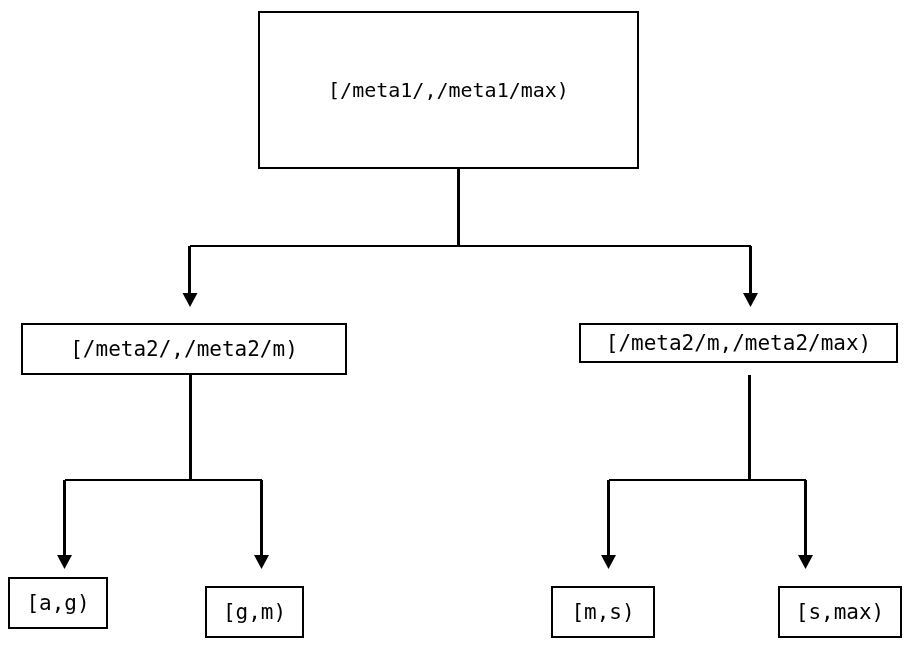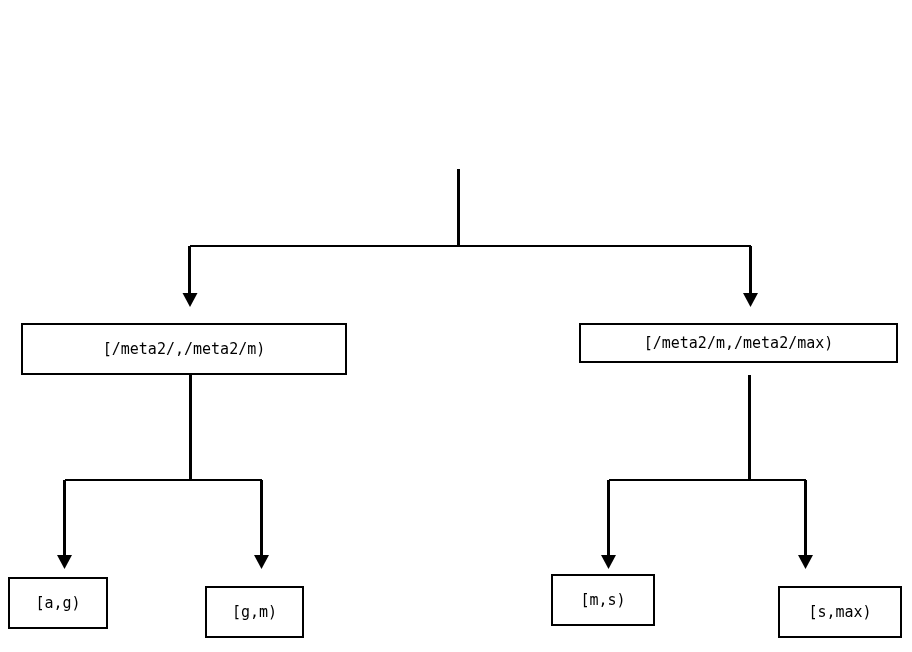--- a/index.html
+++ b/index.html
@@ -40,24 +40,24 @@
   }
   .node-label {
     display: block;
     line-height: 1;
   }
   .node-root  { left: 258px; top: 11px;  width: 381px; height: 158px; }
   .node-mid-l { left: 21px;  top: 323px; width: 326px; height: 52px; }
   .node-mid-r { left: 579px; top: 323px; width: 319px; height: 40px; }
   .node-leaf-ag  { left: 8px;   top: 577px; width: 100px; height: 52px; }
   .node-leaf-gm  { left: 205px; top: 586px; width: 99px; height: 52px; }
-  .node-leaf-ms  { left: 551px; top: 574px; width: 104px; height: 52px; }
+  .node-leaf-ms  { left: 551px; top: 586px; width: 104px; height: 52px; }
   .node-leaf-smx { left: 778px; top: 586px; width: 124px; height: 52px; text-align: right; }
   .fs-20 { font-size: 20px; }
-  .fs-19 { font-size: 15px; }
+  .fs-19 { font-size: 21px; }
 </style>
 </head>
 <body>
 
 <div id="diagram-canvas">
 
   <svg id="edge-layer" viewBox="0 0 912 652" width="912" height="652" xmlns="http://www.w3.org/2000/svg">
     <g stroke="#000000" stroke-width="2.4" fill="none" shape-rendering="crispEdges">
 
       <path d="M 458.5 169 L 458.5 246"></path>
@@ -83,20 +83,23 @@
       <polygon points="182.5,293 197.5,293 190,307"></polygon>
       <polygon points="743,293 758,293 750.5,307"></polygon>
 
       <polygon points="57,555 72,555 64.5,569"></polygon>
       <polygon points="254,555 269,555 261.5,569"></polygon>
       <polygon points="601,555 616,555 608.5,569"></polygon>
       <polygon points="798,555 813,555 805.5,569"></polygon>
     </g>
   </svg>
 
+  <div class="node node-root">
+    <span class="node-label fs-20">[/meta1/,/meta1/max)</span>
+  </div>
 
   <div class="node node-mid-l">
     <span class="node-label fs-19">[/meta2/,/meta2/m)</span>
   </div>
 
   <div class="node node-mid-r">
     <span class="node-label fs-19">[/meta2/m,/meta2/max)</span>
   </div>
 
   <div class="node node-leaf-ag">

